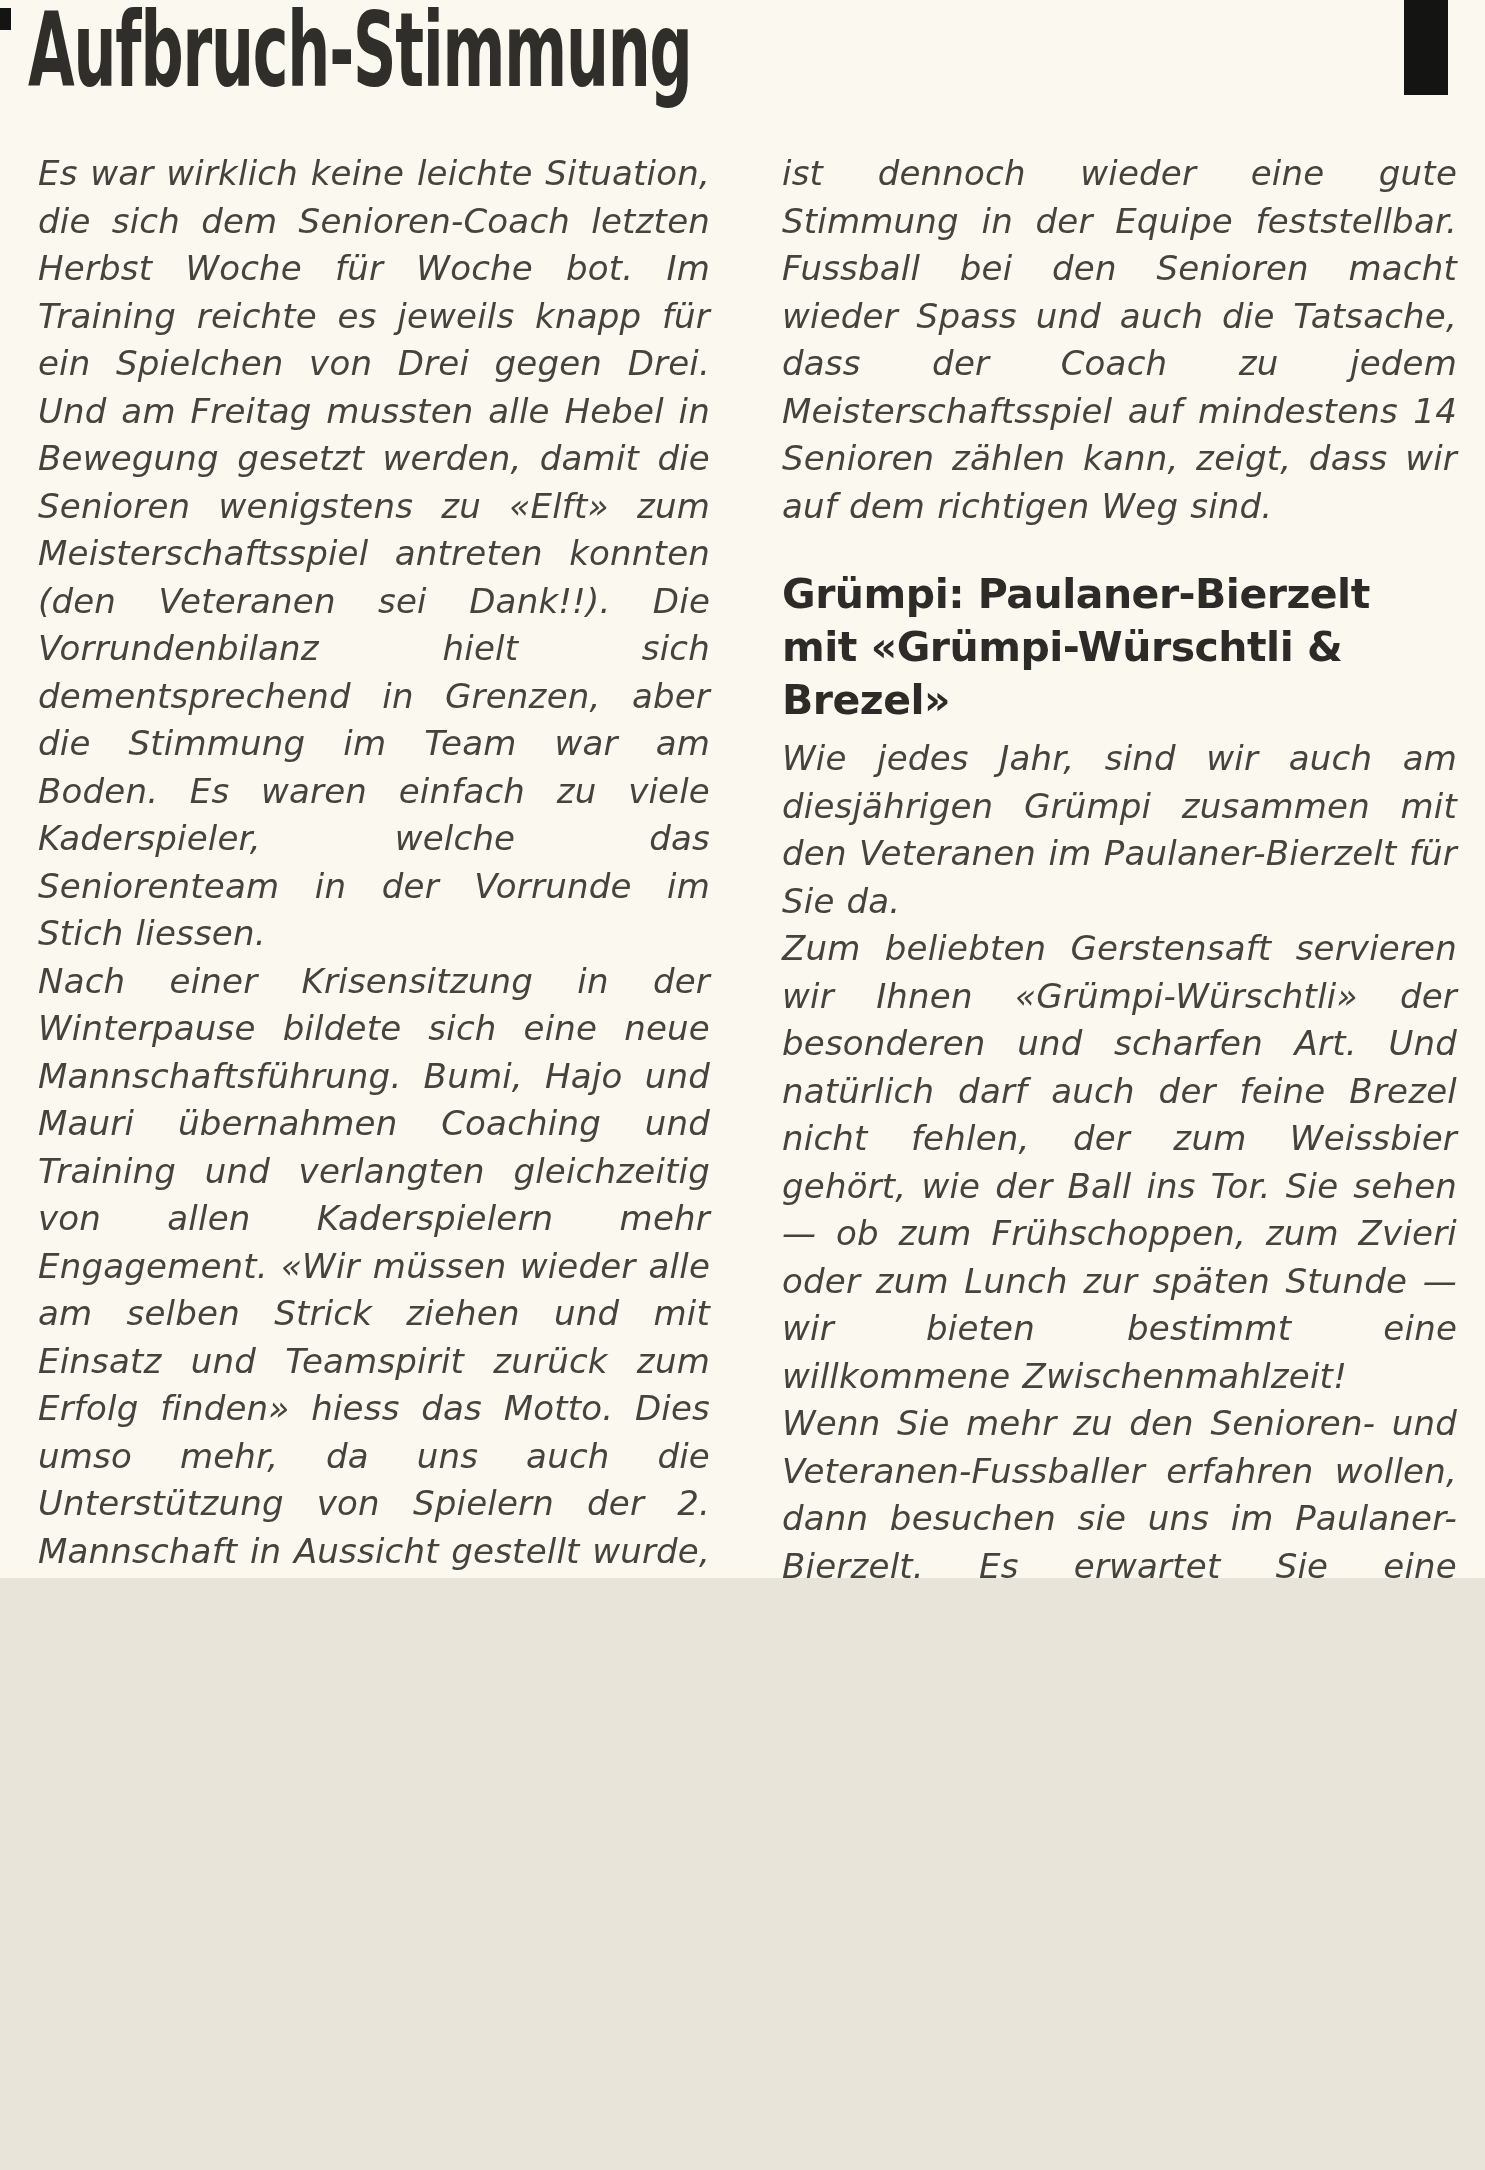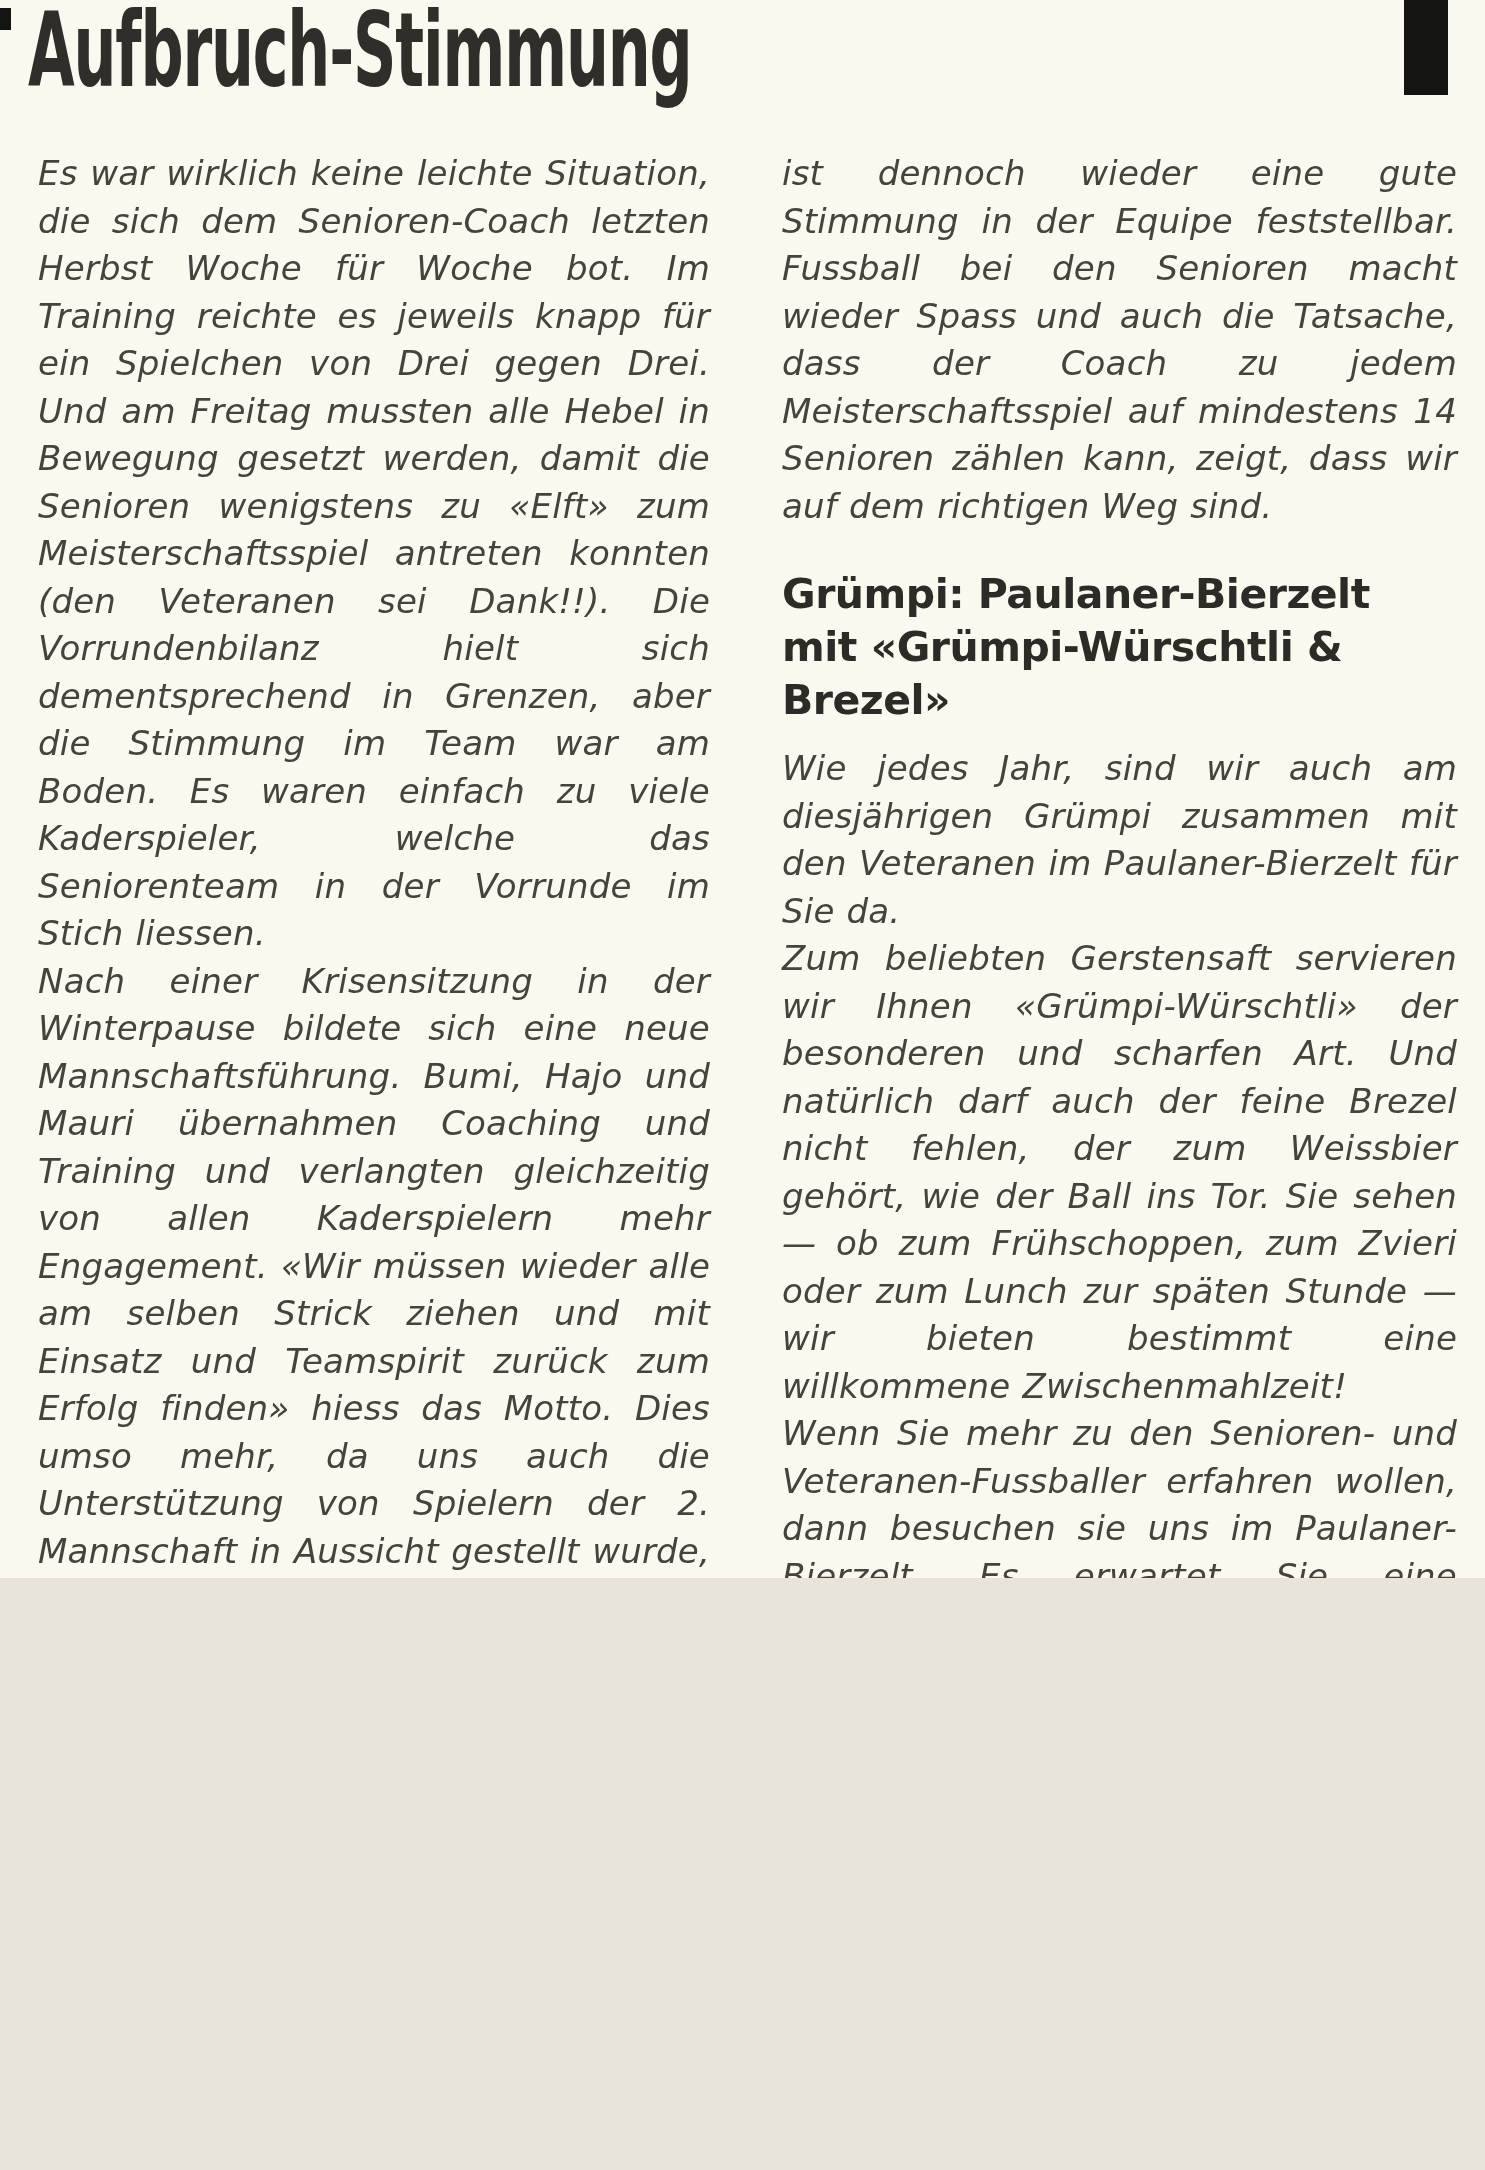--- a/index.html
+++ b/index.html
@@ -31,21 +31,21 @@
     font-size:34px;line-height:47.5px;
     color:var(--body-ink);
     text-align:justify;
     letter-spacing:0.2px;
     word-spacing:1px;
   }
   .col p{margin:0;font-style:italic;}
   .col-left{left:38px;width:672px;}
   .col-right{left:782px;width:675px;}
   .subheading{
-    margin:38px 0 18px 0;
+    margin:38px 0 8px 0;
     font-size:41px;line-height:53px;
     font-weight:bold;color:var(--heading-ink);
     text-align:left;letter-spacing:-0.5px;
     word-spacing:0;
   }
   .photo-frame{
     position:absolute;left:683px;top:1777px;
     width:766px;height:377px;
     border:3px solid #1d1c1a;
     background:#131311;

